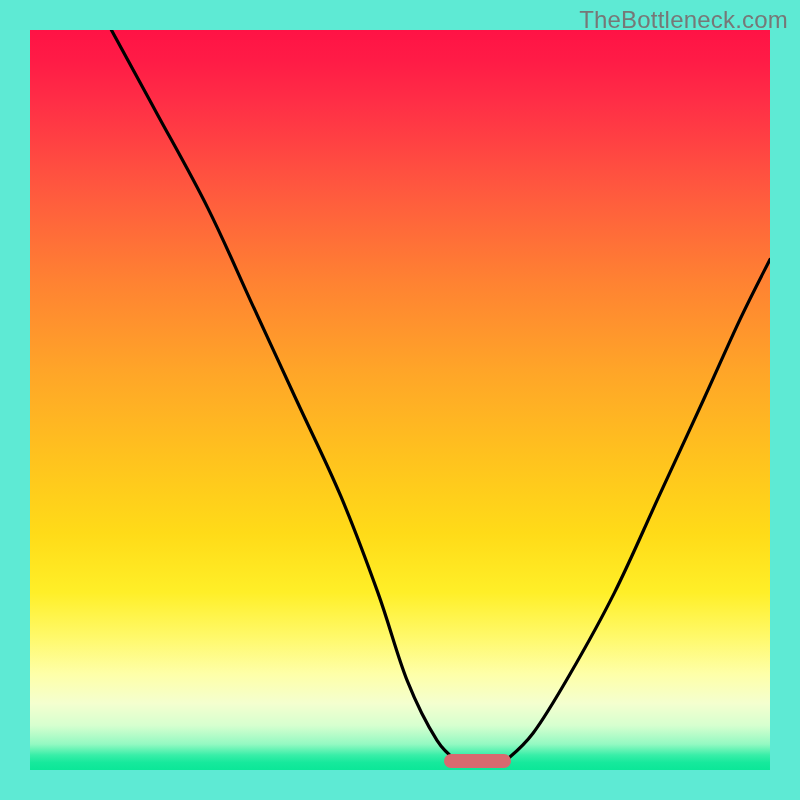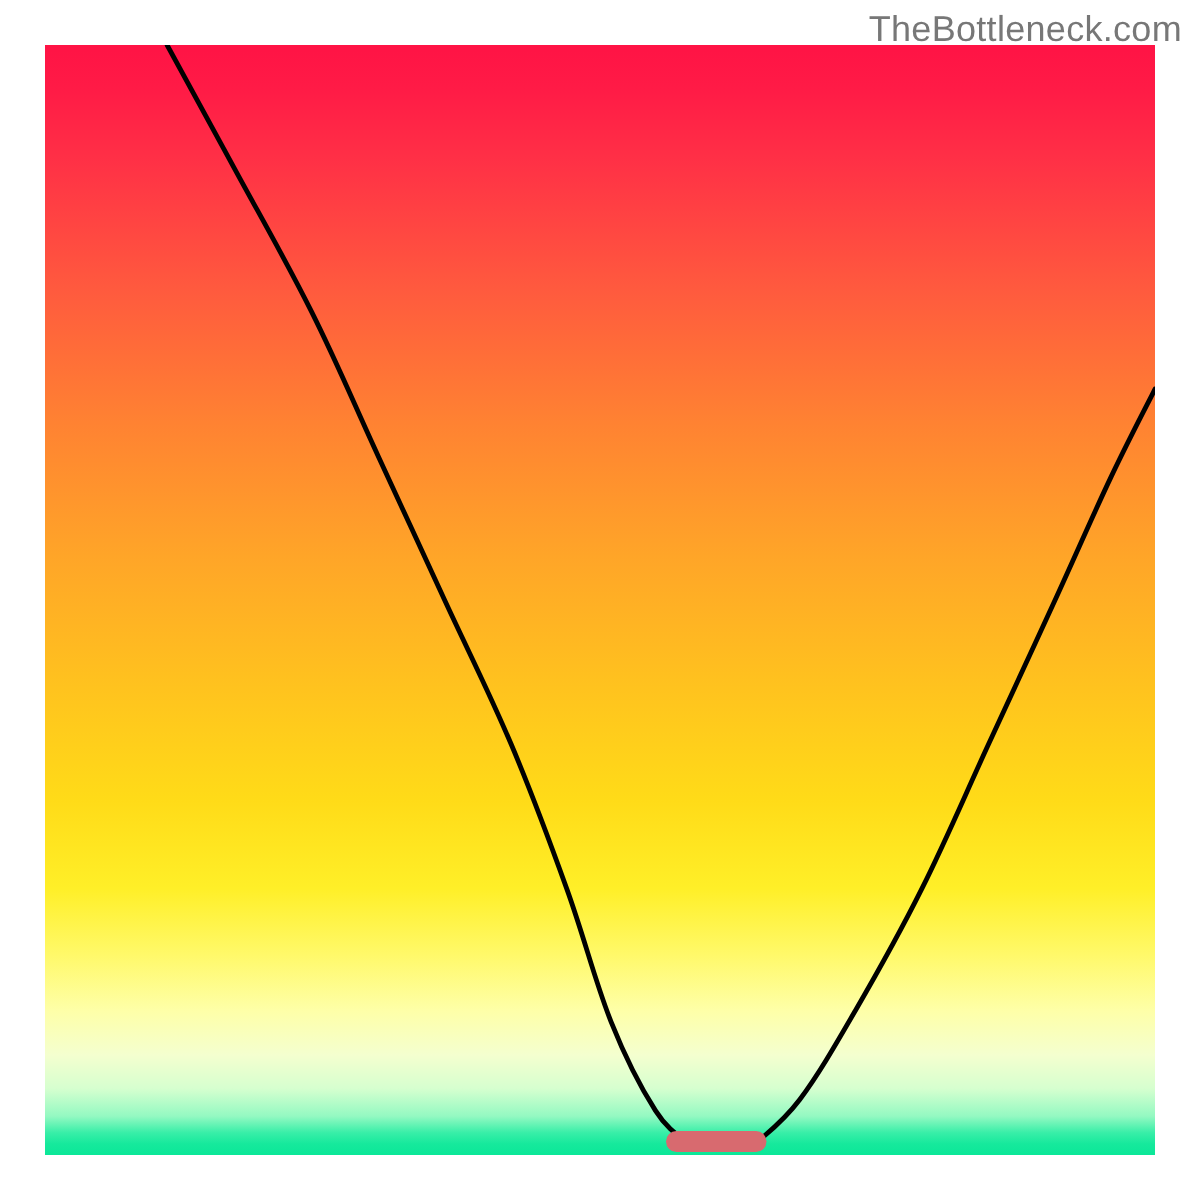--- a/index.html
+++ b/index.html
@@ -8,21 +8,21 @@
     width: 800px;
     height: 800px;
     background: #000;
     overflow: hidden;
     font-family: Arial, Helvetica, sans-serif;
   }
   .frame {
     position: relative;
     width: 800px;
     height: 800px;
-    background: #ffffff;
+    background: #5eead4;
   }
   .watermark {
     position: absolute;
     top: 6px;
     right: 12px;
     color: #777;
     font-size: 24px;
     font-weight: 500;
     letter-spacing: 0.2px;
     z-index: 50;

